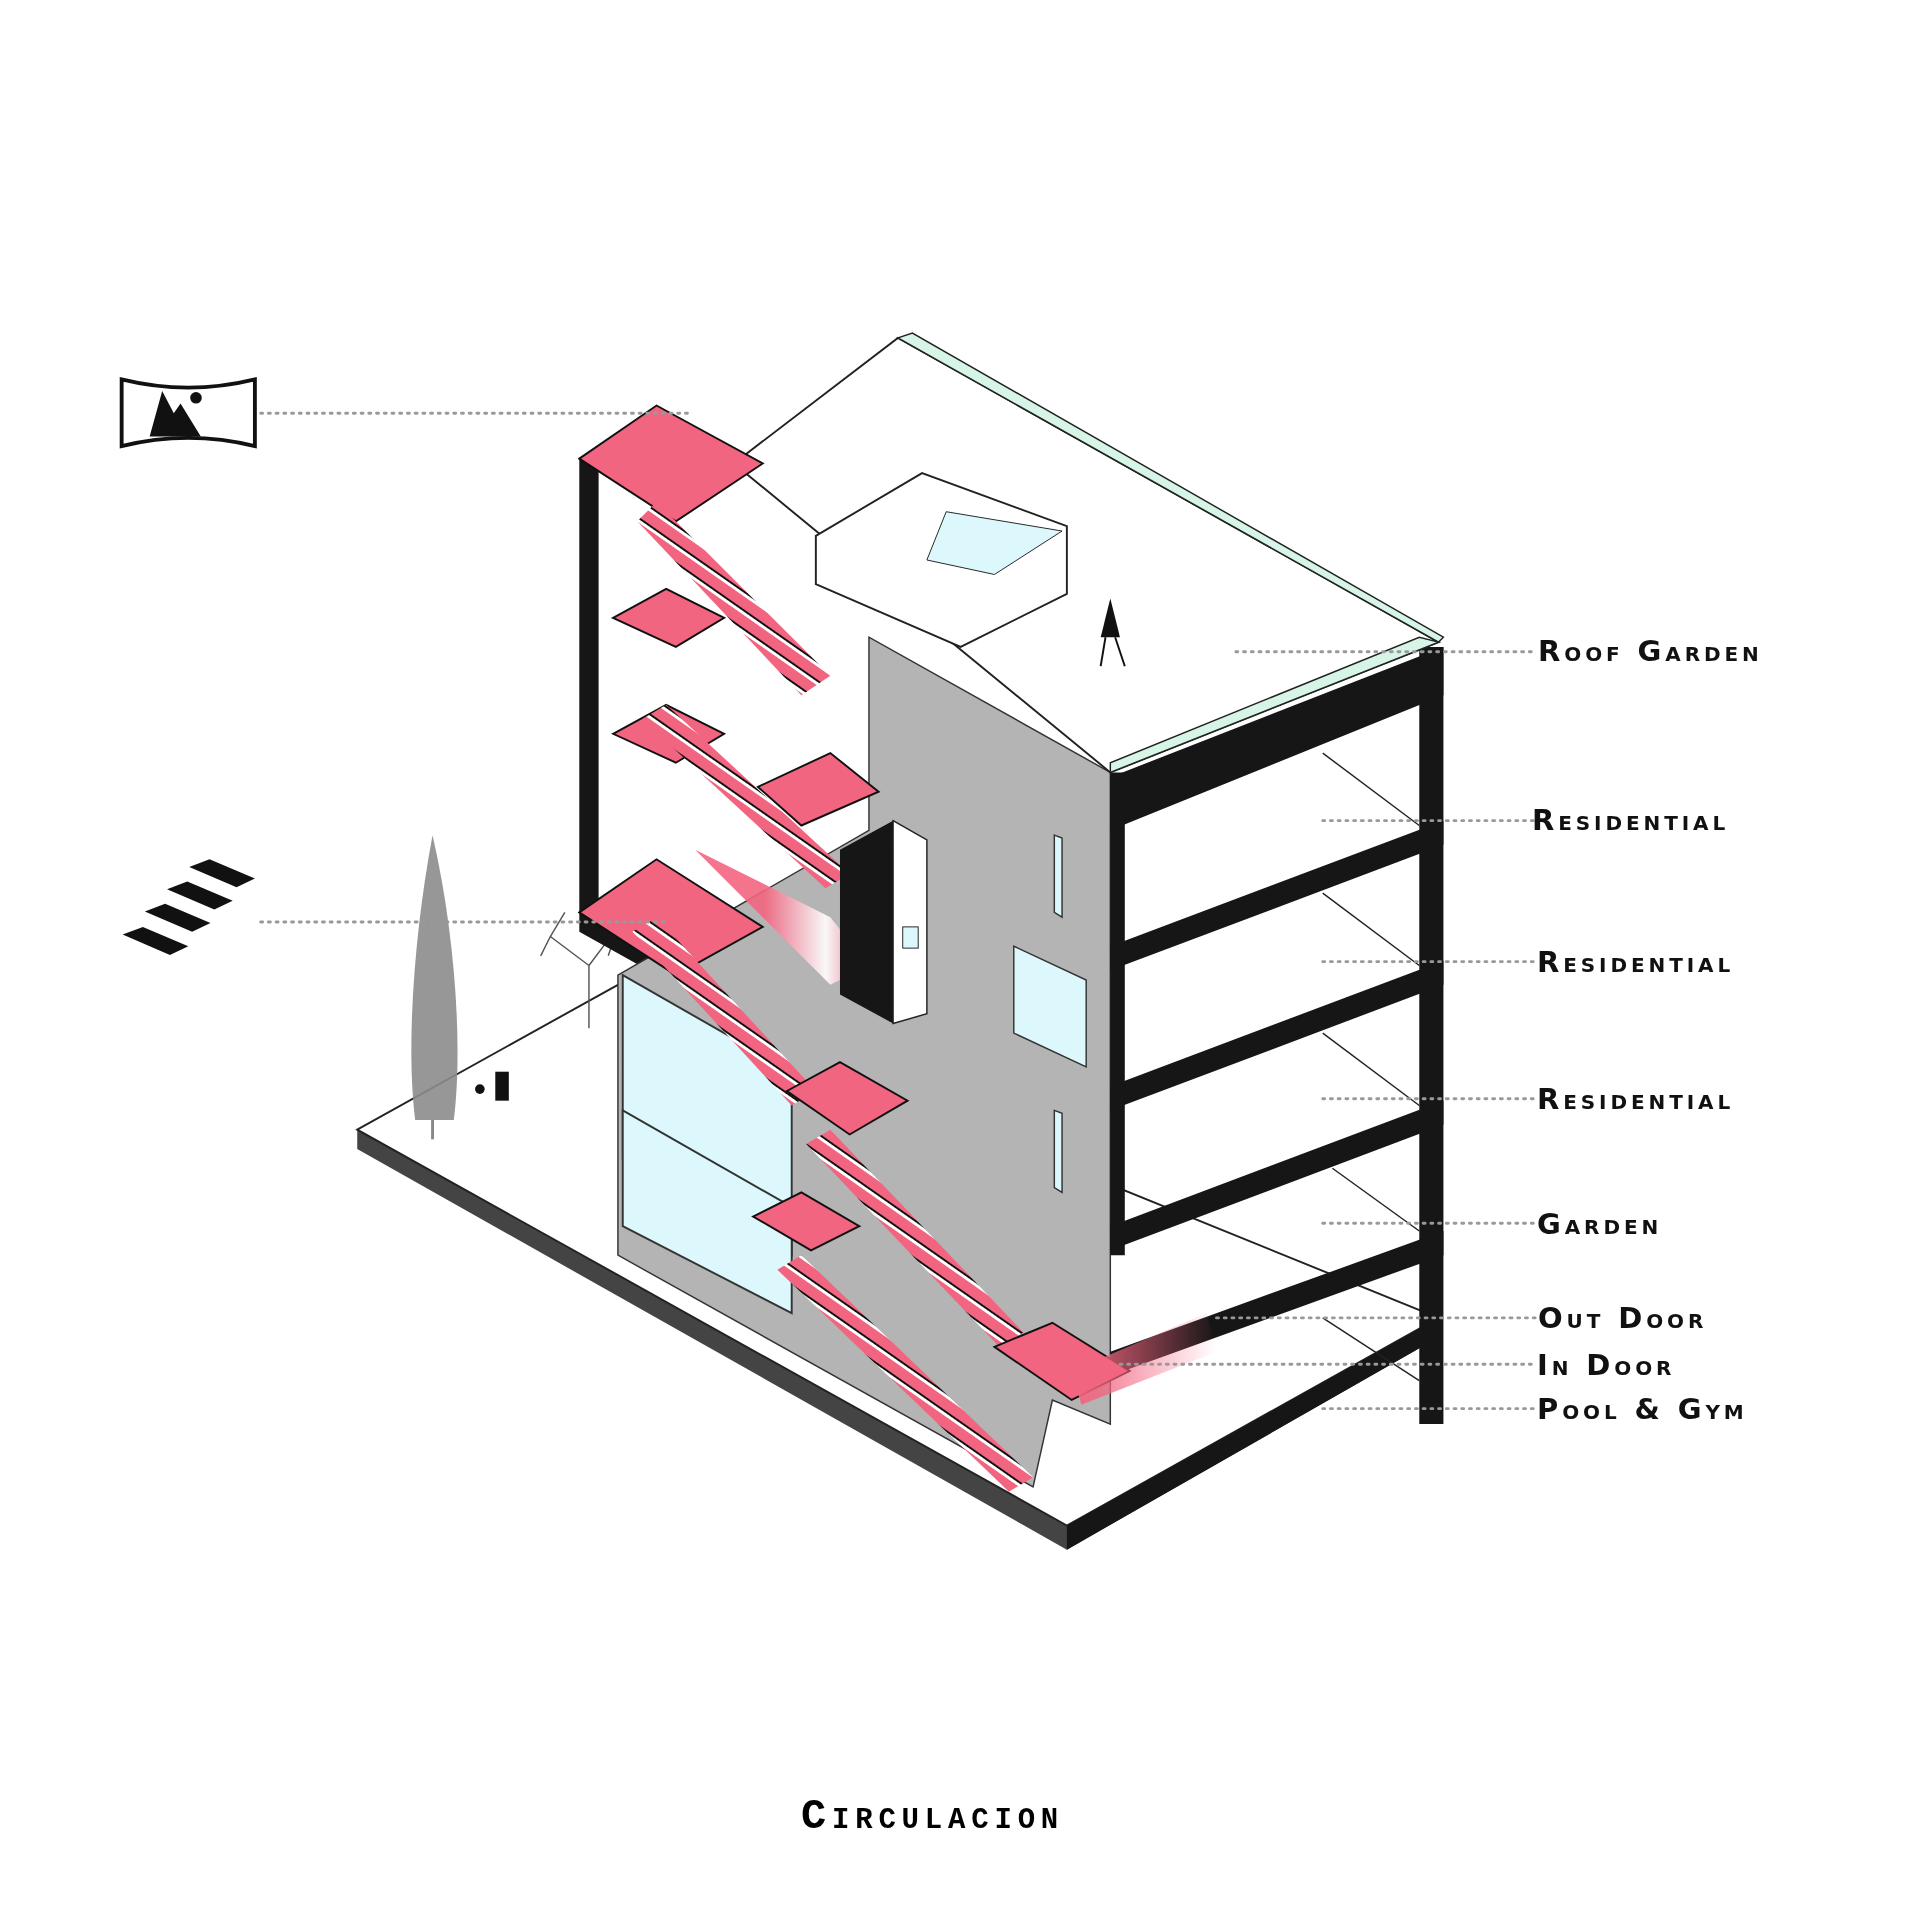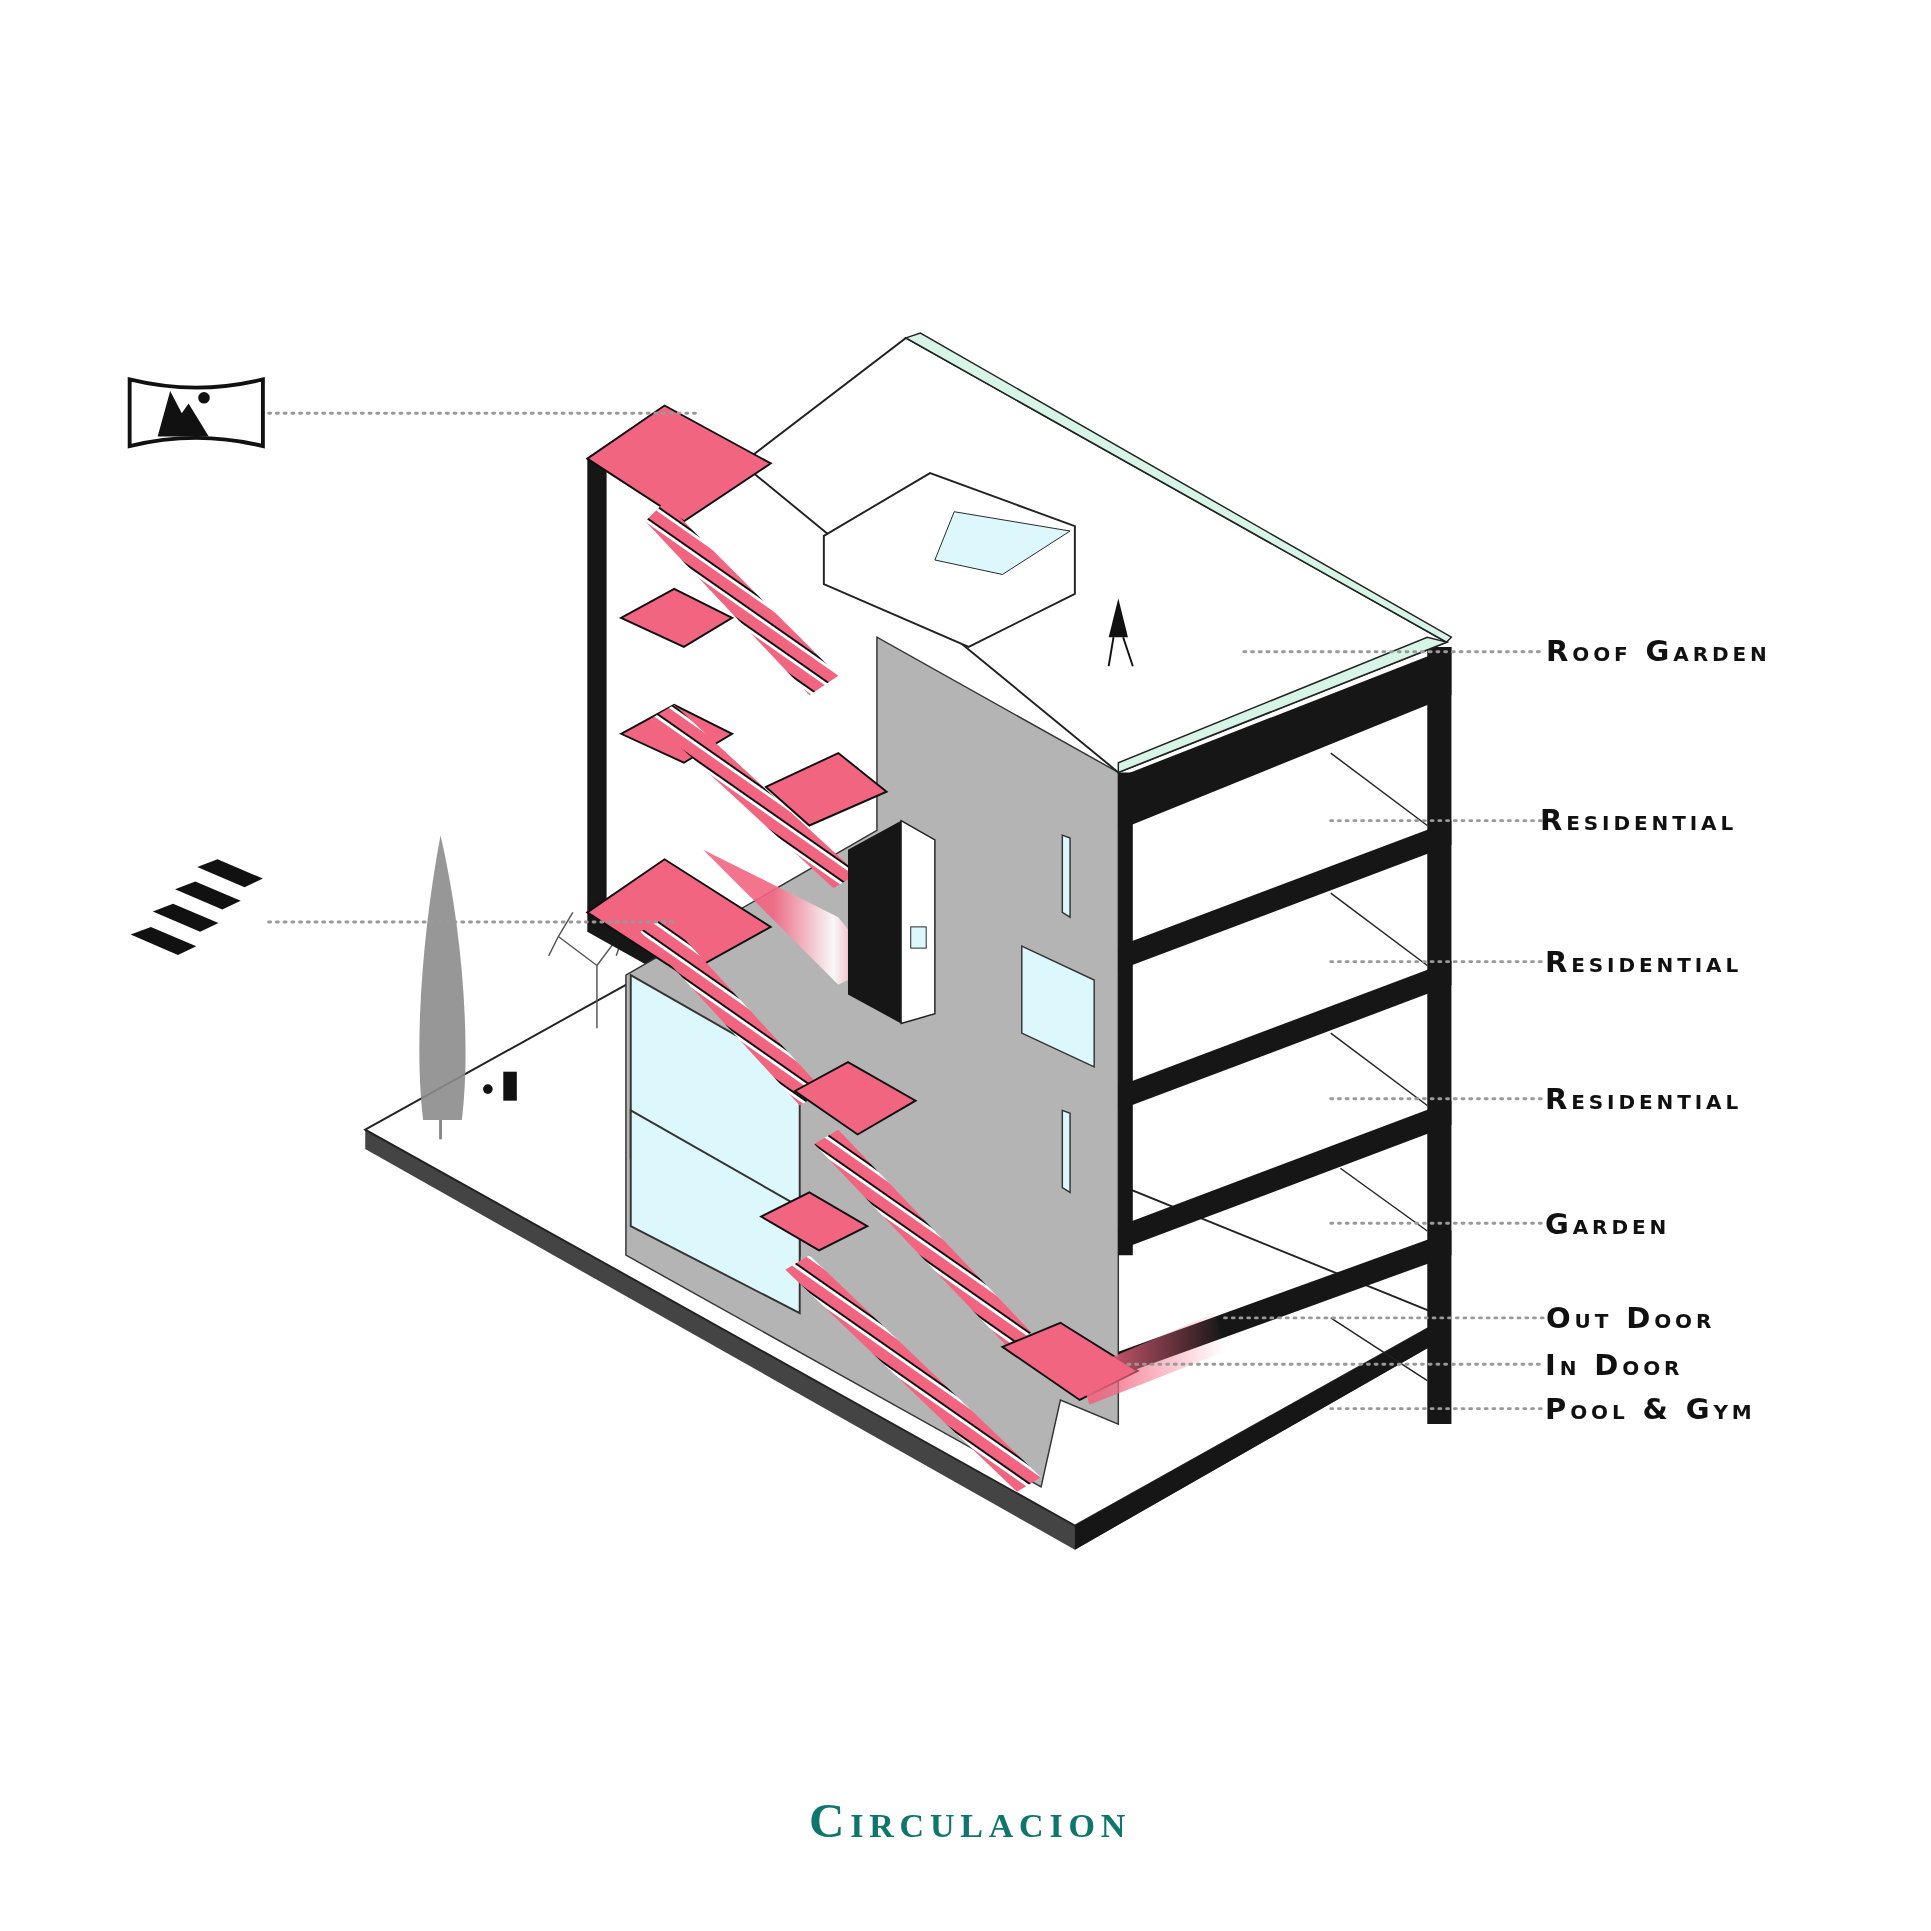--- a/index.html
+++ b/index.html
@@ -1,19 +1,19 @@
 <!DOCTYPE html>
 <html><head>
 <meta charset="utf-8">
 <style>
   html,body{margin:0;padding:0;background:#ffffff;}
   body{width:1931px;height:1931px;position:relative;overflow:hidden;font-family:"Liberation Sans","DejaVu Sans",sans-serif;}
-  #stage{position:absolute;left:8px;top:0;width:1592px;height:1931px;}
+  #stage{position:absolute;left:0;top:0;width:1592px;height:1931px;}
   .label{position:absolute;font-family:"DejaVu Sans","Liberation Sans",sans-serif;font-weight:bold;color:#111;font-variant:small-caps;letter-spacing:3.9px;font-size:29px;line-height:1;white-space:nowrap;}
-  .title{position:absolute;font-family:Liberation Serif, serif;font-weight:bold;color:#0f766e;font-variant:small-caps;letter-spacing:5.8px;font-size:49px;line-height:1;left:801px;top:1796px;}
+  .title{position:absolute;font-family:Liberation Mono, monospace;font-weight:bold;color:#000000;font-variant:small-caps;letter-spacing:5.8px;font-size:42px;line-height:1;left:801px;top:1796px;}
 </style>
 </head>
 <body>
 
 <div id="stage">
 <svg width="1931" height="1931" viewBox="0 0 2000 2000" xmlns="http://www.w3.org/2000/svg">
   <defs>
     <linearGradient id="fadePink" x1="0" y1="0" x2="1" y2="0">
       <stop offset="0" stop-color="#f26580"></stop>
       <stop offset="1" stop-color="#f26580" stop-opacity="0"></stop>

